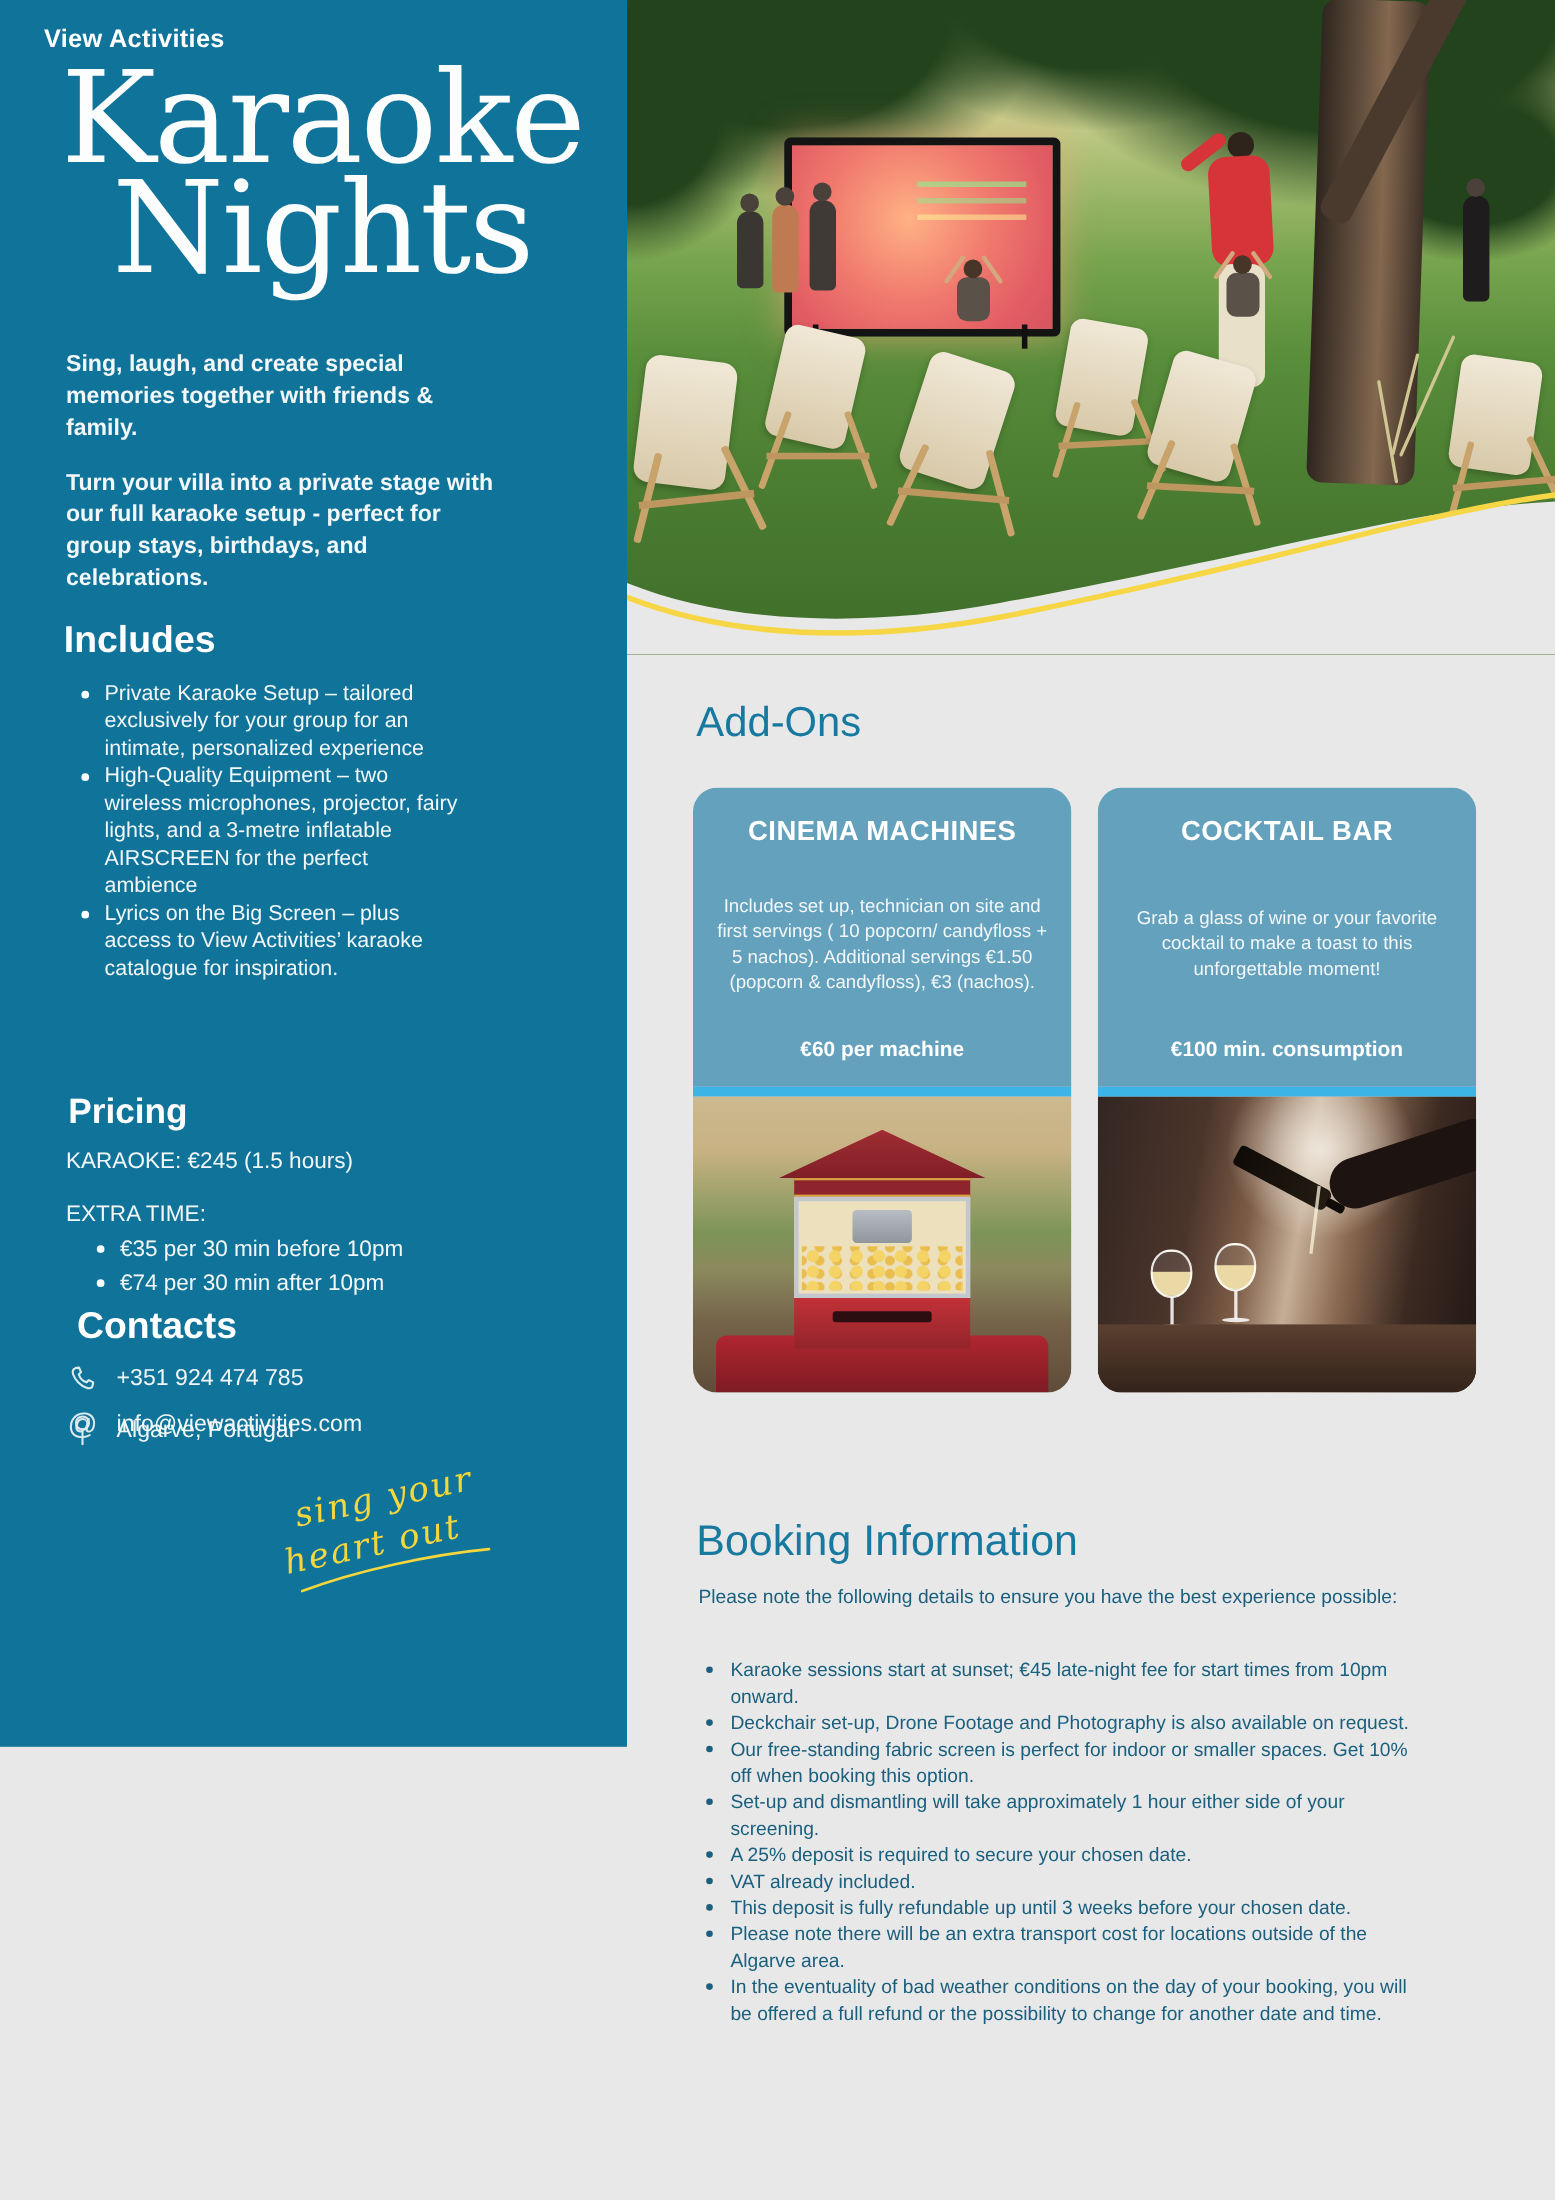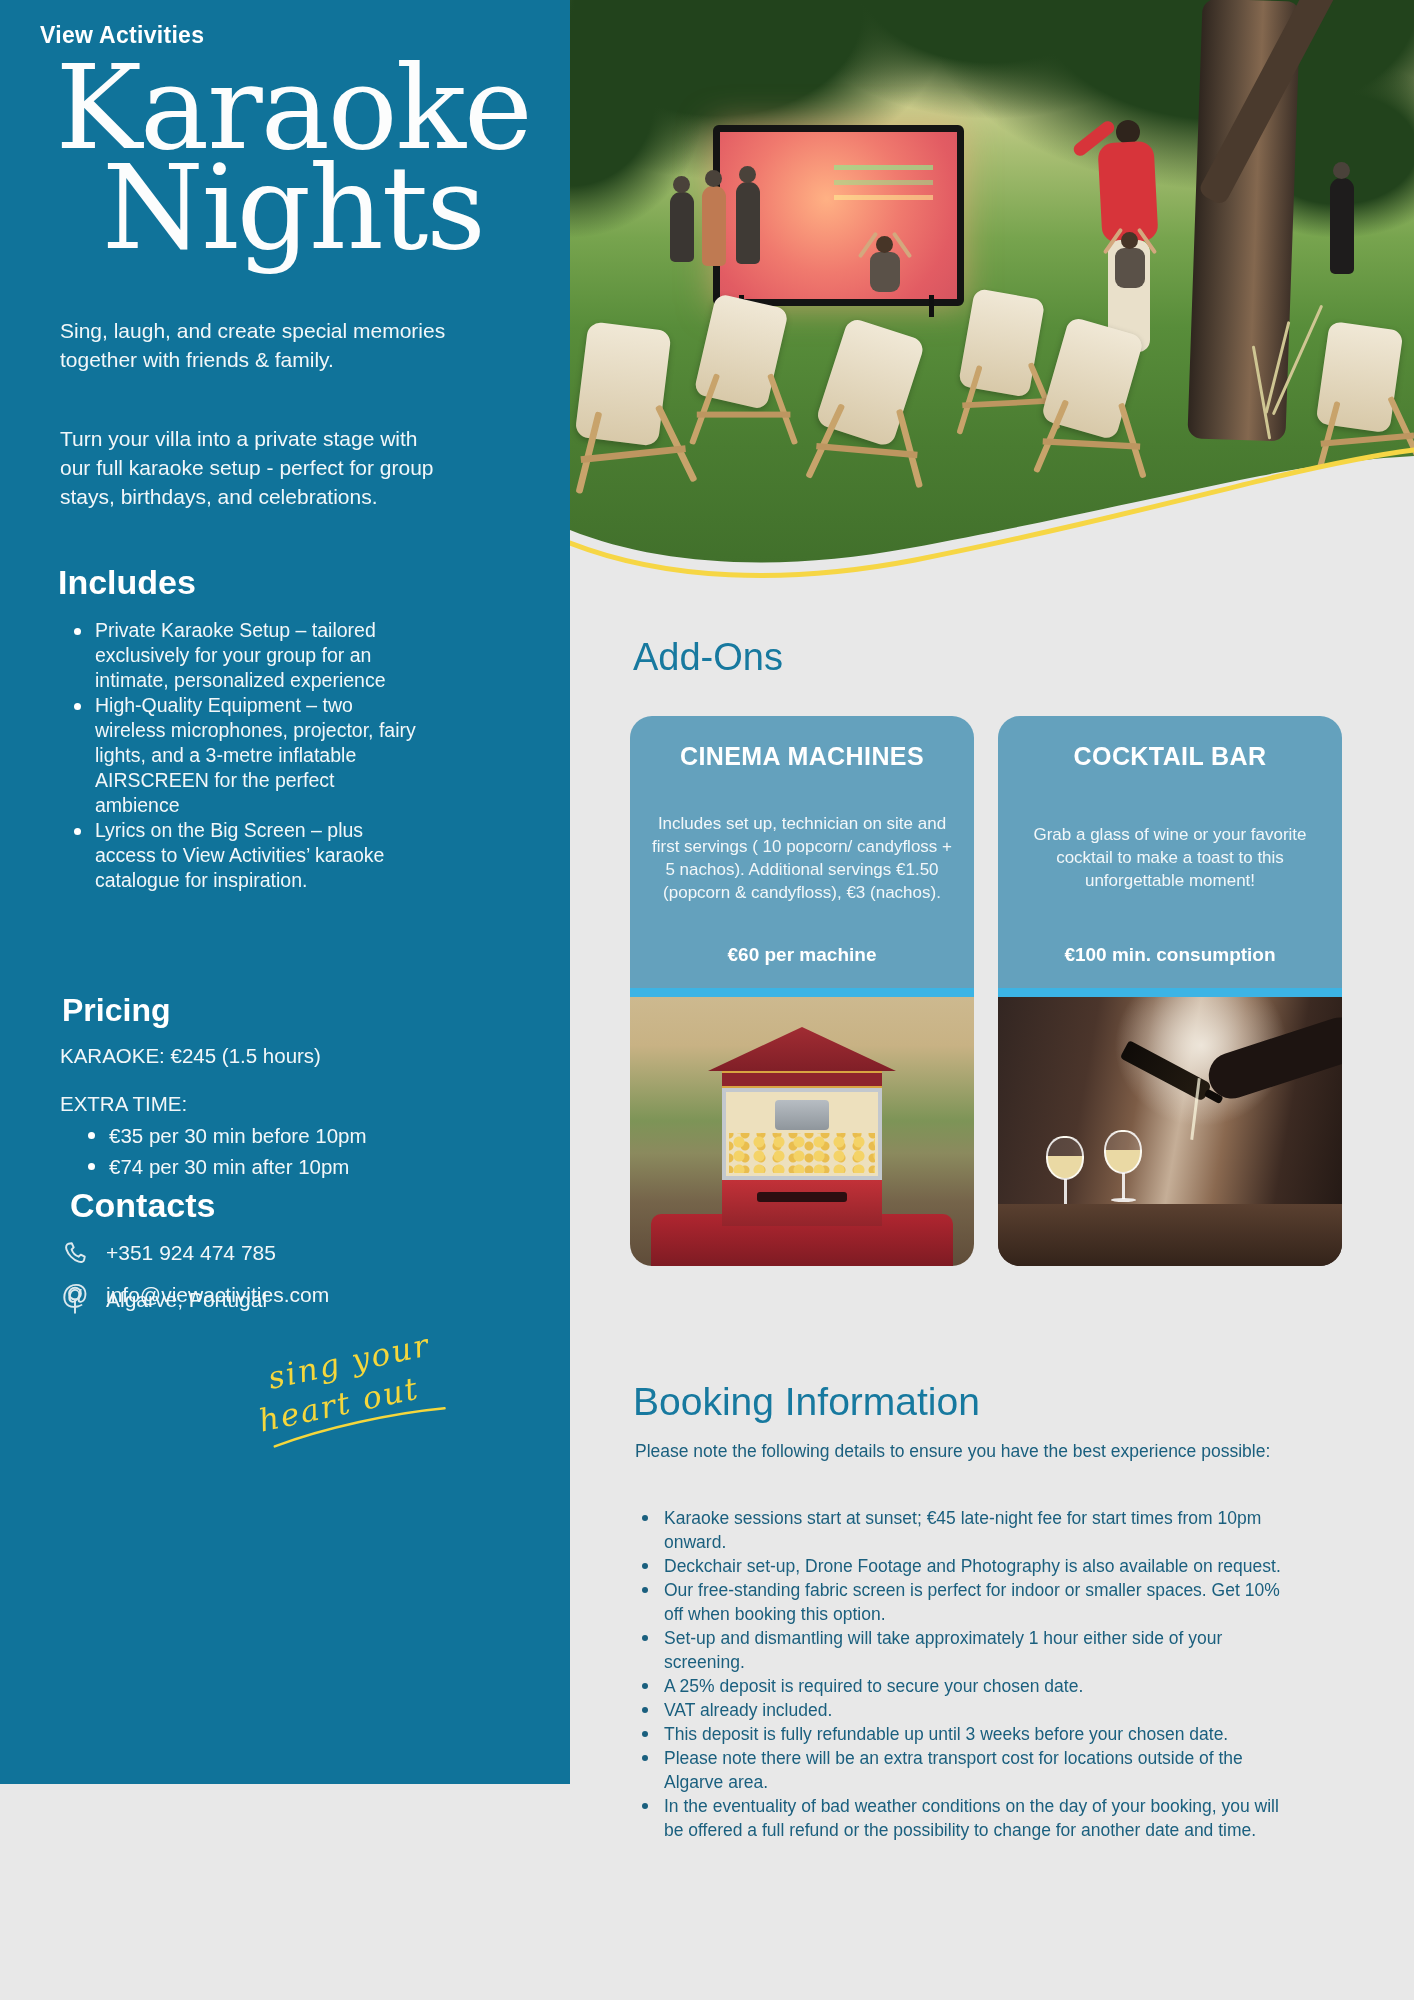--- a/index.html
+++ b/index.html
@@ -1,26 +1,26 @@
 <!DOCTYPE html>
 <html><head>
 <meta charset="utf-8">
 <style>
   html,body{margin:0;padding:0;background:#cfd4d6;}
   .page{position:relative;width:1414px;height:2000px;overflow:hidden;
         font-family:"Liberation Sans",sans-serif;background:#e8e8e8;}
 
   
-  .left{position:absolute;left:0;top:0;width:570px;height:1784px;background:#10739a;z-index:2;}
+  .left{position:absolute;left:0;top:0;width:570px;height:1588px;background:#10739a;z-index:2;}
   .brand{position:absolute;left:40px;top:22px;font-size:23px;font-weight:700;color:#ffffff;letter-spacing:.3px;}
   .title{position:absolute;left:-12px;top:58px;width:610px;margin:0;text-align:center;z-index:6;
          font-family:"DejaVu Serif",serif;font-weight:400;color:#fcfdfd;
          font-size:116px;line-height:100px;letter-spacing:-2px;}
   .title span{display:block;}
-  .intro{position:absolute;left:60px;width:392px;margin:0;color:#f2f7f9;font-size:21px;line-height:29px;font-weight:400;}
+  .intro{position:absolute;left:60px;width:392px;margin:0;color:#f2f7f9;font-size:21px;line-height:29px;font-weight:700;}
   .intro.p1{top:316px;}
   .intro.p2{top:424px;}
   .h-left{position:absolute;margin:0;color:#ffffff;font-weight:700;}
   .h-includes{left:58px;top:563px;font-size:34px;}
   .h-pricing{left:62px;top:992px;font-size:32px;}
   .h-contacts{left:70px;top:1186px;font-size:34px;}
 
   ul.list{list-style:none;margin:0;padding:0;}
   ul.list li{display:flex;align-items:flex-start;}
   .dot{flex:0 0 auto;width:7px;height:7px;border-radius:50%;background:#ffffff;margin:10px 14px 0 0;}

